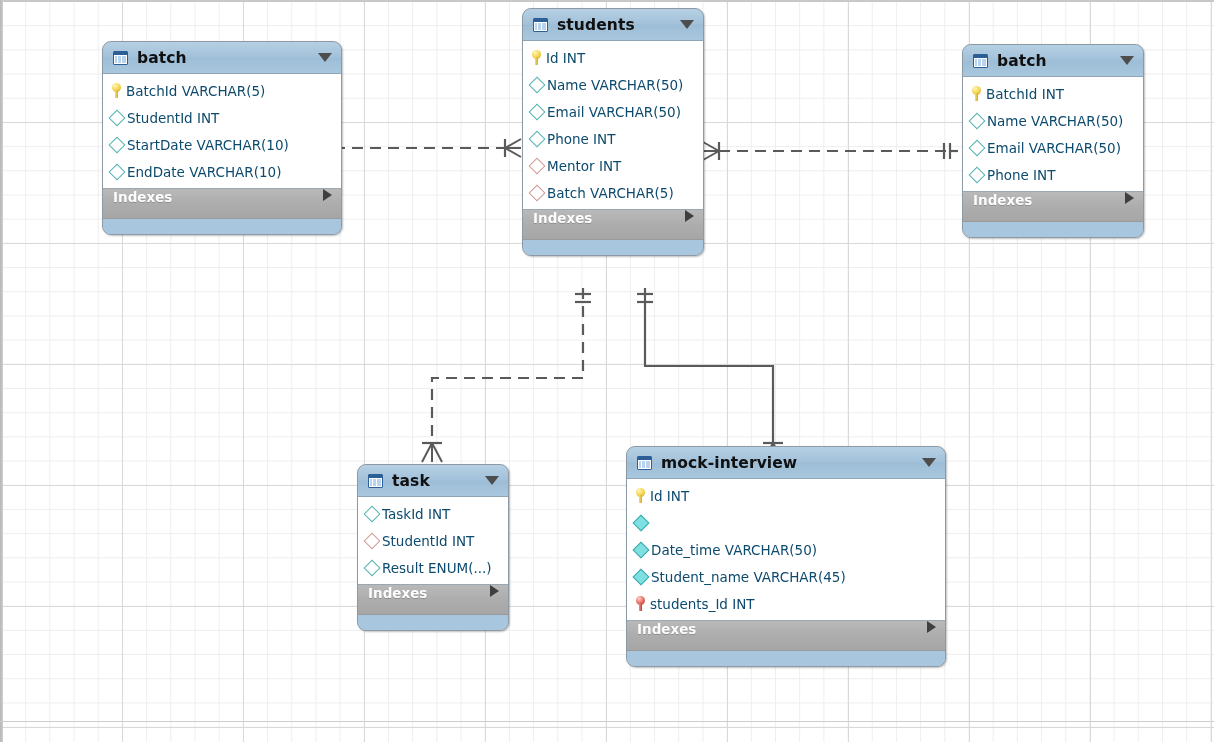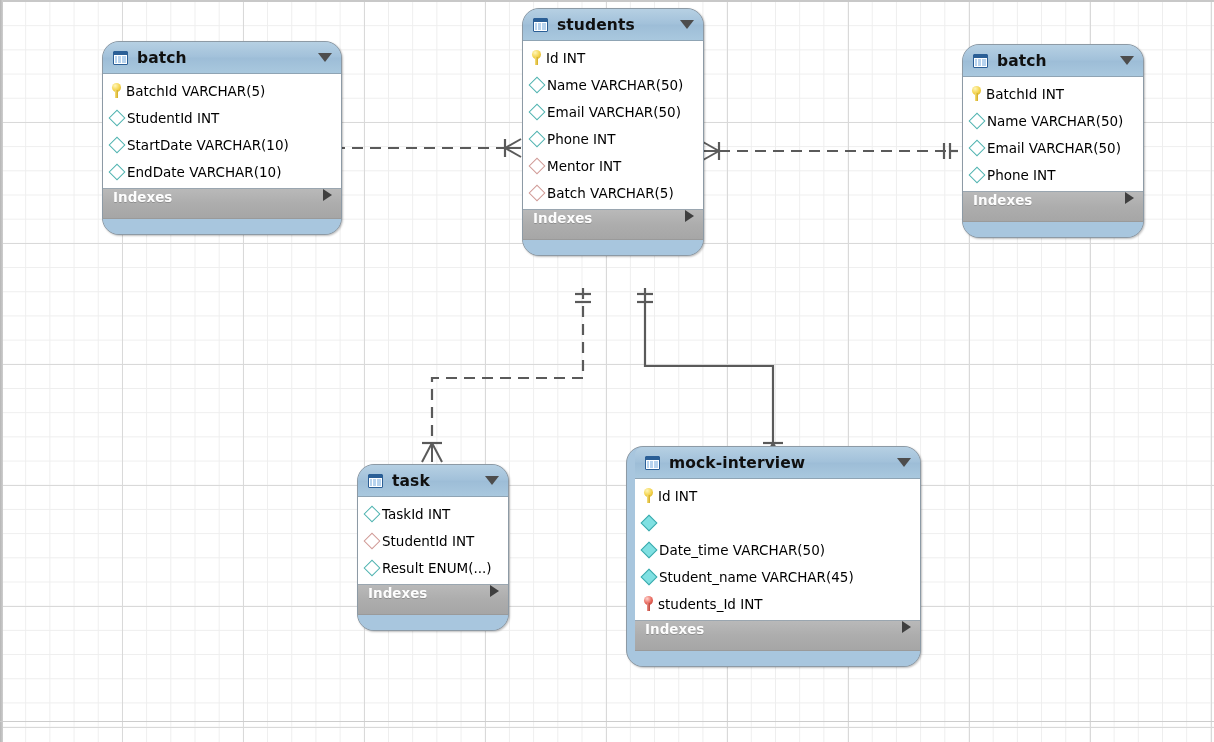--- a/index.html
+++ b/index.html
@@ -51,21 +51,21 @@
     left: 0; top: 0;
     width: 1214px; height: 742px;
     pointer-events: none;
   }
 
   
   .table-box {
     position: absolute;
     box-sizing: border-box;
     border: 1px solid #8d9aa5;
-    border-radius: 17px;
+    border-radius: 9px;
     background: #a8c6de;
     box-shadow: 1px 1px 2px rgba(0,0,0,0.25);
     overflow: hidden;
   }
   .tbl-header {
     height: 31px;
     display: flex;
     align-items: center;
     padding: 0 9px 0 10px;
     background: linear-gradient(to bottom, #b6d0e3 0%, #a2c1da 48%, #9dbdd7 52%, #a9c8de 100%);
@@ -121,21 +121,21 @@
   }
   .col-row {
     display: flex;
     align-items: center;
     height: 27px;
     padding-left: 8px;
     white-space: nowrap;
   }
   .col-name {
     font-size: 13.5px;
-    color: #000000;
+    color: #0c4a6e;
     margin-left: 4px;
   }
 
   
   .ico-key {
     position: relative;
     width: 11px; height: 15px;
     flex: 0 0 auto;
   }
   .ico-key .head {
@@ -388,21 +388,21 @@
             <span class="ico-diamond"></span>
             <span class="col-name">Result ENUM(...)</span>
           </div>
         </div>
         <div class="tbl-indexes">
           <span class="idx-label">Indexes</span>
           <span class="idx-caret"></span>
         </div>
         <div class="tbl-foot"></div>
       </div>
-      <div class="table-box" style="left: 626px; top: 446px; width: 295px; padding-left: 8px;">
+      <div class="table-box" style="left: 626px; top: 446px; width: 320px;">
         <div class="tbl-header">
           <span class="tbl-ico"></span>
           <span class="tbl-title">mock-interview</span>
           <span class="tbl-caret"></span>
         </div>
         <div class="tbl-cols">
           <div class="col-row">
             <span class="ico-key">
               <span class="head"></span>
               <span class="shaft"></span>

